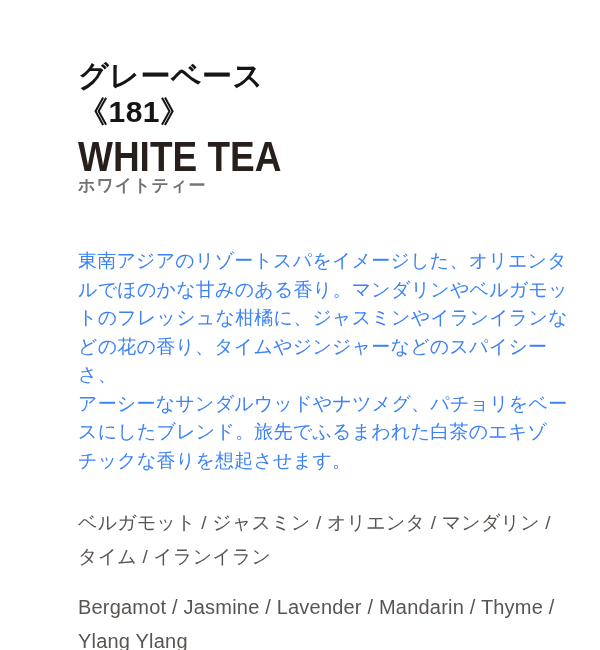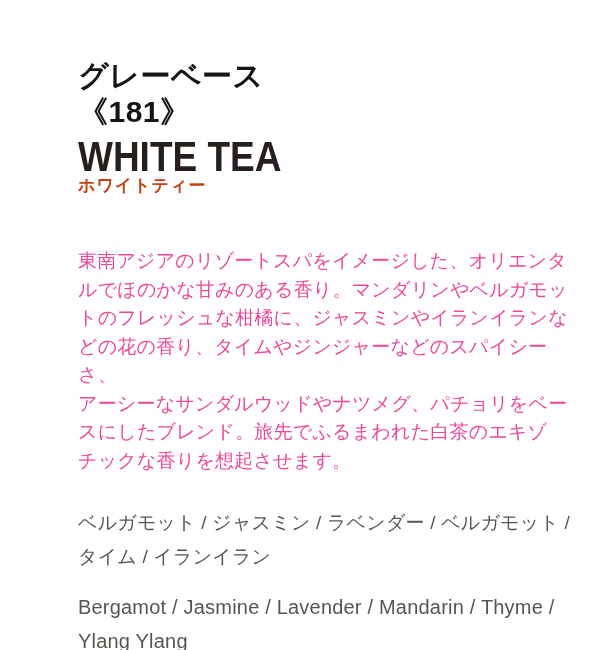--- a/index.html
+++ b/index.html
@@ -42,29 +42,29 @@
     display: inline-block;
     transform: scaleX(0.86);
     transform-origin: 0 50%;
   }
   .name-ja {
     margin: 3px 0 0 0;
     font-size: 17px;
     line-height: 22px;
     font-weight: 600;
     letter-spacing: 1px;
-    color: #c2410c;
+    color: #737373;
   }
   .description {
     margin: 50px 0 0 0;
     font-size: 19px;
     line-height: 28.5px;
     font-weight: 400;
     letter-spacing: 0.2px;
-    color: #ec4899;
+    color: #3b82f6;
     white-space: pre-line;
   }
   .notes-ja {
     margin: 31px 0 0 0;
     font-size: 19px;
     line-height: 34px;
     font-weight: 400;
     letter-spacing: 0.2px;
     color: #5a5450;
     white-space: pre-line;
@@ -92,19 +92,19 @@
   <div class="name-ja">ホワイトティー</div>
 
   <p class="description">東南アジアのリゾートスパをイメージした、オリエンタ
 ルでほのかな甘みのある香り。マンダリンやベルガモッ
 トのフレッシュな柑橘に、ジャスミンやイランイランな
 どの花の香り、タイムやジンジャーなどのスパイシーさ、
 アーシーなサンダルウッドやナツメグ、パチョリをベー
 スにしたブレンド。旅先でふるまわれた白茶のエキゾ
 チックな香りを想起させます。</p>
 
-  <p class="notes-ja">ベルガモット / ジャスミン / ラベンダー / ベルガモット /
+  <p class="notes-ja">ベルガモット / ジャスミン / オリエンタ / マンダリン /
 タイム / イランイラン</p>
 
   <p class="notes-en">Bergamot / Jasmine / Lavender / Mandarin / Thyme /
 Ylang Ylang</p>
 
 </div>
 
 </body></html>

